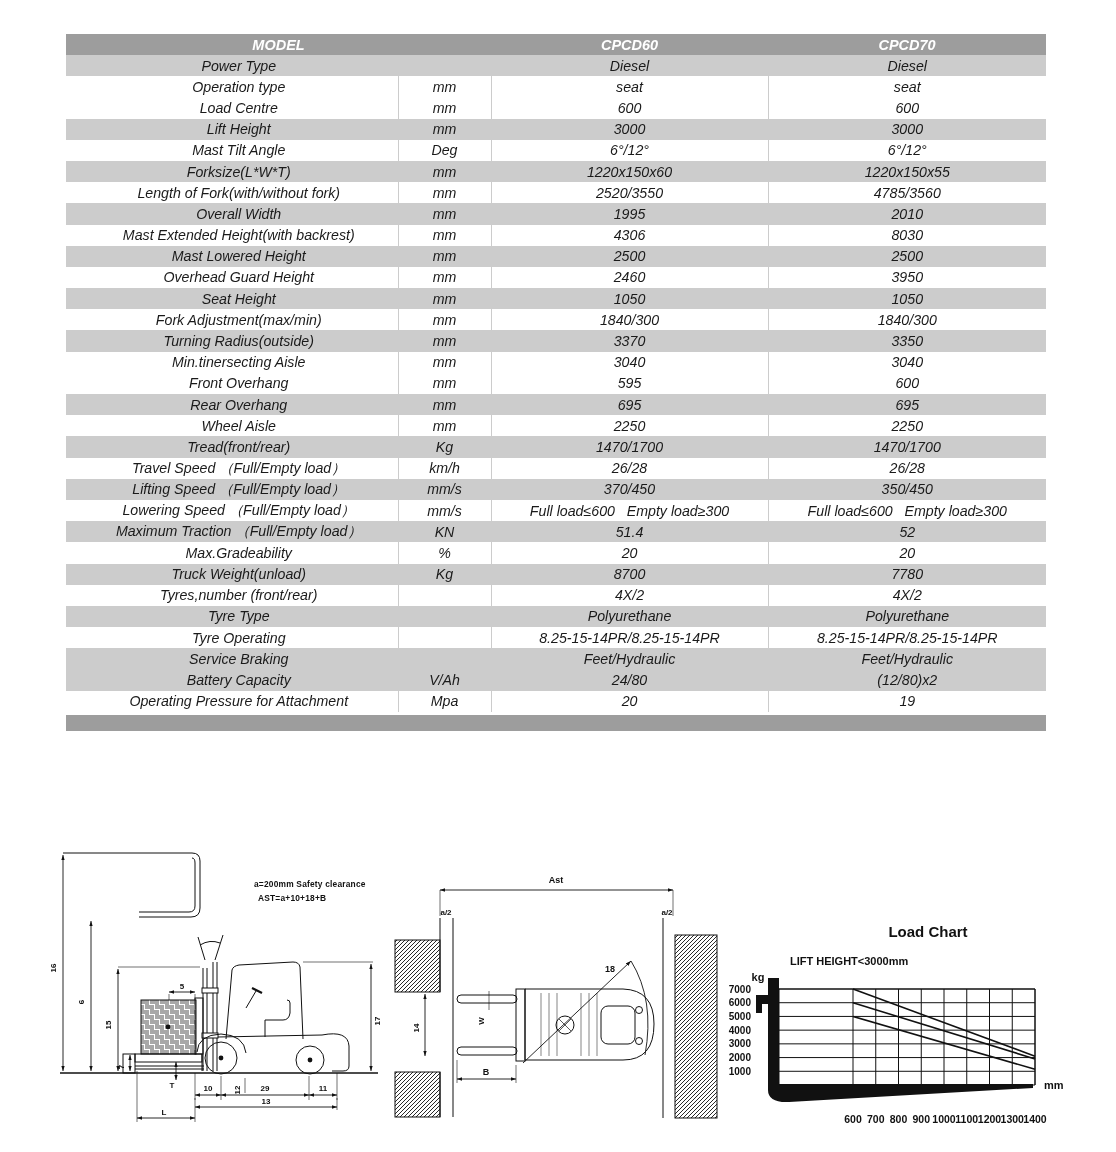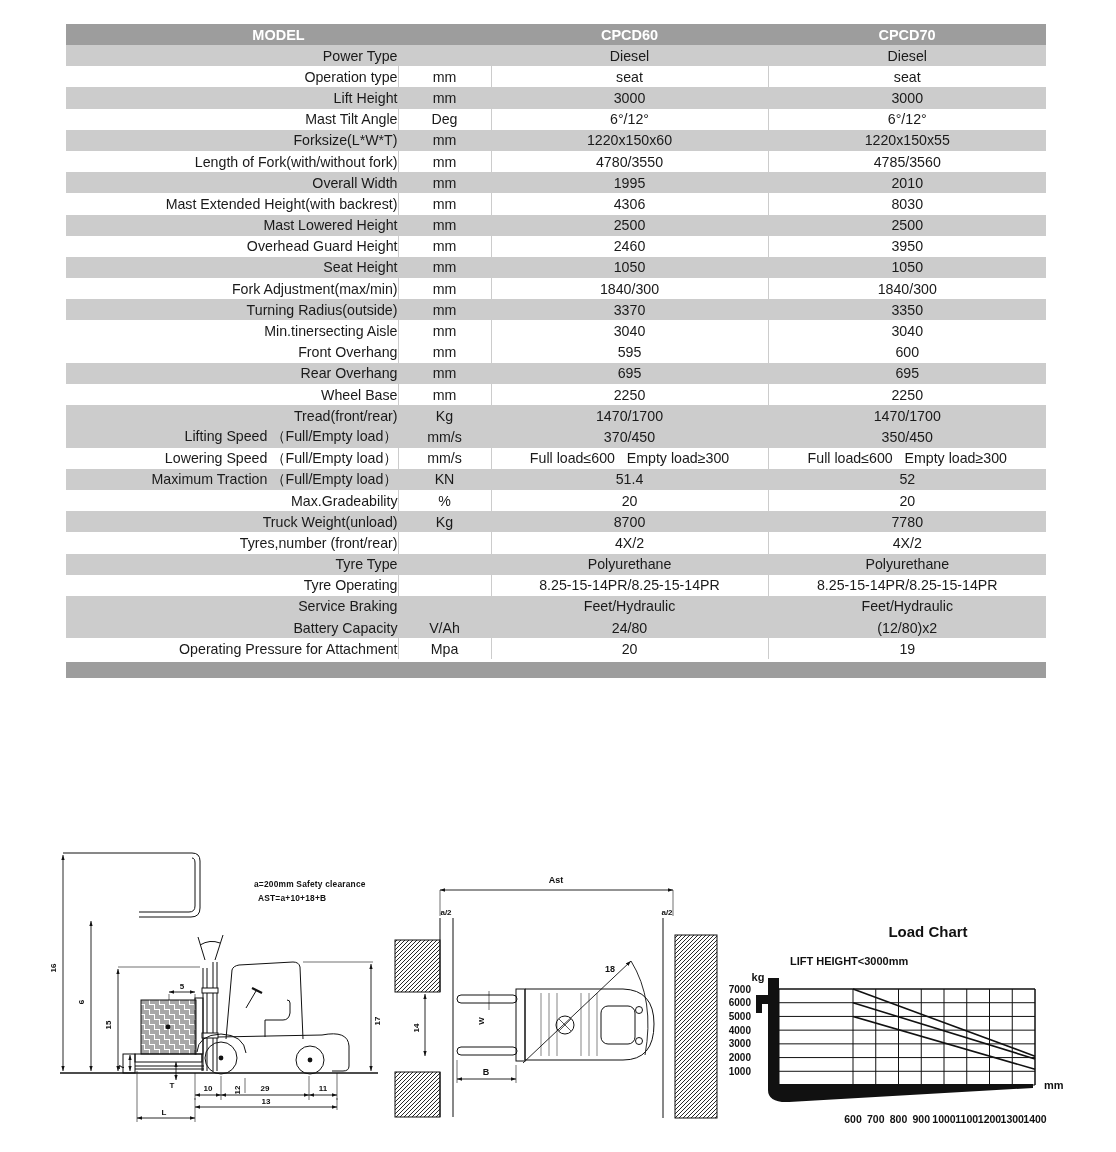--- a/index.html
+++ b/index.html
@@ -1,25 +1,25 @@
 <!DOCTYPE html>
 <html><head>
 <meta charset="utf-8">
 <style>
   html,body{margin:0;padding:0;background:#fff;}
   .page{position:relative;width:1116px;height:1152px;background:#fff;overflow:hidden;
         font-family:"Liberation Sans",sans-serif;color:#1a1a1a;}
   
-  .spec-wrap{position:absolute;left:66px;top:24px;width:980px;}
+  .spec-wrap{position:absolute;left:66px;top:34px;width:980px;font-style:italic;}
   table.spec{border-collapse:collapse;table-layout:fixed;width:980px;font-size:14.2px;}
   table.spec th{height:21px;background:#9d9d9d;color:#fff;font-weight:bold;
                 font-size:14.5px;text-align:center;padding:0;}
   table.spec td{height:21.2px;padding:0;white-space:pre;overflow:hidden;
                 border-left:1px solid #cccccc;}
-  table.spec td:first-child{border-left:none;padding-left:14px;text-align:right;}
+  table.spec td:first-child{border-left:none;padding-left:14px;text-align:center;}
   table.spec td.unit,table.spec td.v60,table.spec td.v70{text-align:center;}
   tr.gray td{background:#cccccc;border-left-color:#cccccc;}
   tr.white td{background:#ffffff;}
   .footer-bar{margin-top:3px;height:16px;background:#9d9d9d;}
   
   svg{position:absolute;}
   svg text{font-family:"Liberation Sans",sans-serif;fill:#111;}
   .dimtxt{font-size:8px;font-weight:bold;}
   .notetxt{font-size:8.4px;font-weight:bold;letter-spacing:.2px;}
   .bigdim{font-size:9px;font-weight:bold;}
@@ -50,20 +50,26 @@
             <td class="unit"></td>
             <td class="v60">Diesel</td>
             <td class="v70">Diesel</td>
           </tr>
           <tr class="white">
             <td class="label">Operation type</td>
             <td class="unit">mm</td>
             <td class="v60">seat</td>
             <td class="v70">seat</td>
           </tr>
+          <tr class="white">
+            <td class="label">Load Centre</td>
+            <td class="unit">mm</td>
+            <td class="v60">600</td>
+            <td class="v70">600</td>
+          </tr>
           <tr class="gray">
             <td class="label">Lift Height</td>
             <td class="unit">mm</td>
             <td class="v60">3000</td>
             <td class="v70">3000</td>
           </tr>
           <tr class="white">
             <td class="label">Mast Tilt Angle</td>
             <td class="unit">Deg</td>
             <td class="v60">6°/12°</td>
@@ -71,21 +77,21 @@
           </tr>
           <tr class="gray">
             <td class="label">Forksize(L*W*T)</td>
             <td class="unit">mm</td>
             <td class="v60">1220x150x60</td>
             <td class="v70">1220x150x55</td>
           </tr>
           <tr class="white">
             <td class="label">Length of Fork(with/without fork)</td>
             <td class="unit">mm</td>
-            <td class="v60">4780/3550</td>
+            <td class="v60">2520/3550</td>
             <td class="v70">4785/3560</td>
           </tr>
           <tr class="gray">
             <td class="label">Overall Width</td>
             <td class="unit">mm</td>
             <td class="v60">1995</td>
             <td class="v70">2010</td>
           </tr>
           <tr class="white">
             <td class="label">Mast Extended Height(with backrest)</td>
@@ -135,30 +141,36 @@
             <td class="v60">595</td>
             <td class="v70">600</td>
           </tr>
           <tr class="gray">
             <td class="label">Rear Overhang</td>
             <td class="unit">mm</td>
             <td class="v60">695</td>
             <td class="v70">695</td>
           </tr>
           <tr class="white">
-            <td class="label">Wheel Base</td>
+            <td class="label">Wheel Aisle</td>
             <td class="unit">mm</td>
             <td class="v60">2250</td>
             <td class="v70">2250</td>
           </tr>
           <tr class="gray">
             <td class="label">Tread(front/rear)</td>
             <td class="unit">Kg</td>
             <td class="v60">1470/1700</td>
             <td class="v70">1470/1700</td>
+          </tr>
+          <tr class="white">
+            <td class="label">Travel Speed （Full/Empty load）</td>
+            <td class="unit">km/h</td>
+            <td class="v60">26/28</td>
+            <td class="v70">26/28</td>
           </tr>
           <tr class="gray">
             <td class="label">Lifting Speed （Full/Empty load）</td>
             <td class="unit">mm/s</td>
             <td class="v60">370/450</td>
             <td class="v70">350/450</td>
           </tr>
           <tr class="white">
             <td class="label">Lowering Speed （Full/Empty load）</td>
             <td class="unit">mm/s</td>

